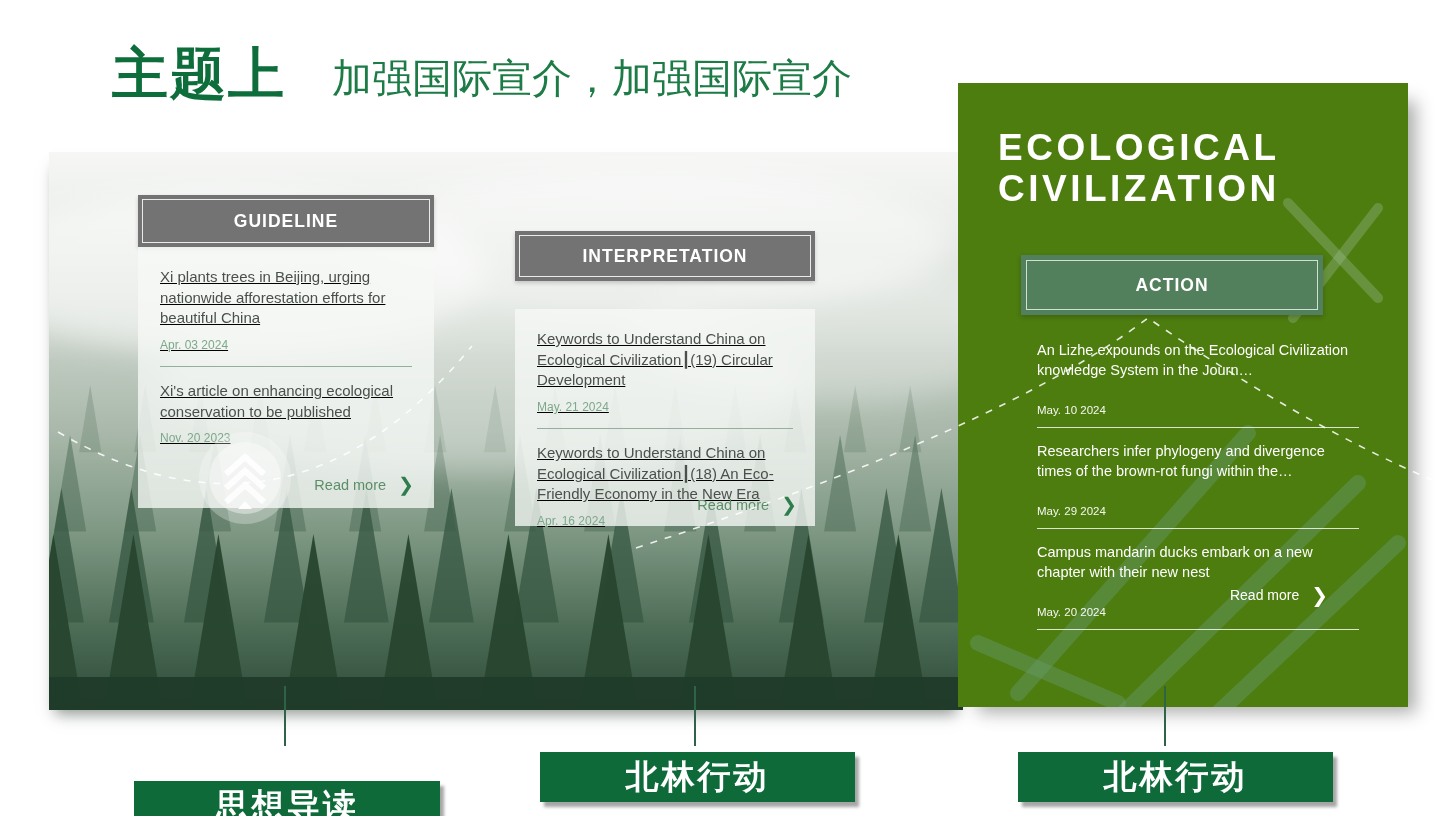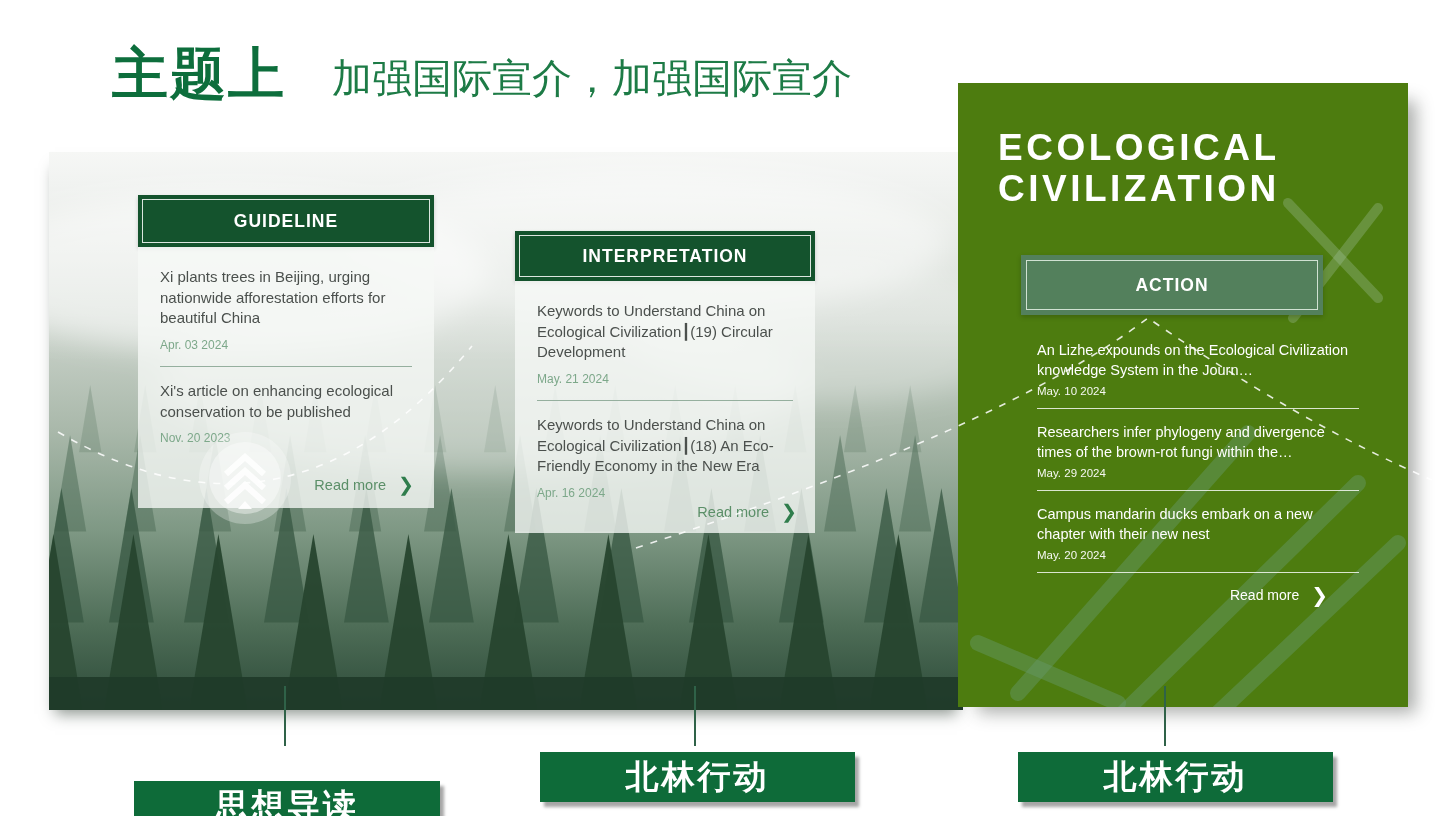--- a/index.html
+++ b/index.html
@@ -14,59 +14,59 @@
   
   .photo{position:absolute;left:49px;top:152px;width:914px;height:558px;z-index:1;
          box-shadow:0 10px 14px -6px rgba(45,60,50,.55);}
   .photo svg{display:block;}
 
   
   .arcs{position:absolute;left:0;top:0;width:1456px;height:816px;z-index:5;pointer-events:none;}
 
   
   .card{position:absolute;z-index:3;}
-  .card-header{position:relative;background:#14532d;box-shadow:0 2px 4px rgba(0,0,0,.18);}
+  .card-header{position:relative;background:#737373;box-shadow:0 2px 4px rgba(0,0,0,.18);}
   .card-header .inner{position:absolute;inset:4px;border:1.5px solid rgba(255,255,255,.85);
          display:flex;align-items:center;justify-content:center;
          color:#fff;font-weight:700;font-size:17.5px;letter-spacing:1px;}
-  .card-body{position:relative;background:rgba(246,249,246,.78);padding:20px 22px 14px 22px;box-sizing:border-box;}
+  .card-body{position:relative;background:rgba(246,249,246,.78);padding:20px 22px 14px 22px;box-sizing:border-box;text-decoration:underline;}
   .news-title{font-size:15px;line-height:1.38;color:#4b504d;}
   .news-date{font-size:12px;color:#7da88a;margin-top:9px;}
   .divider{border:none;border-top:1px solid #95af9e;margin:14px 0;}
   .read-more{position:absolute;display:flex;align-items:center;gap:12px;cursor:pointer;}
   .read-more .rm-label{font-size:14.5px;color:#5b8f68;}
   .read-more .rm-chev{font-size:19px;font-weight:700;color:#2f7d4c;line-height:1;}
 
   .card-guideline{left:138px;top:195px;width:296px;}
   .card-guideline .card-header{height:52px;}
   .card-guideline .card-body{height:261px;}
   .card-guideline .read-more{right:20px;bottom:14px;}
 
   .card-interpretation{left:515px;top:231px;width:300px;}
   .card-interpretation .card-header{height:50px;}
-  .card-interpretation .card-body{height:252px;}
+  .card-interpretation .card-body{height:217px;margin-top:28px;}
   .card-interpretation .read-more{right:18px;bottom:12px;}
 
   
   .badge{position:absolute;left:198px;top:431px;width:94px;height:94px;z-index:6;}
 
   
   .panel{position:absolute;left:958px;top:83px;width:450px;height:624px;background:#4d7c0f;z-index:2;
          box-shadow:14px 12px 16px -6px rgba(40,45,40,.38);}
   .panel-deco{position:absolute;left:0;top:0;z-index:0;}
   .panel-title{position:absolute;left:40px;top:44px;z-index:1;color:#ffffff;
          font-size:37px;font-weight:700;letter-spacing:3.5px;line-height:1.12;}
   .action-header{position:absolute;left:63px;top:172px;width:302px;height:60px;background:#53805c;z-index:1;
          box-shadow:0 2px 5px rgba(0,0,0,.2);}
   .action-header .inner{position:absolute;inset:5px;border:1.5px solid rgba(230,242,230,.85);
          display:flex;align-items:center;justify-content:center;
          color:#fff;font-weight:700;font-size:17.5px;letter-spacing:1px;}
   .action-list{position:absolute;left:79px;top:258px;width:322px;z-index:1;}
   .action-list .news-title{color:#ffffff;font-size:14.5px;line-height:1.35;}
-  .action-list .news-date{color:rgba(255,255,255,.95);font-size:11.5px;margin-top:5px;}
+  .action-list .news-date{color:rgba(255,255,255,.95);font-size:11.5px;margin-top:24px;}
   .action-list .divider{border-top:1px solid rgba(255,255,255,.8);margin:11px 0 14px 0;}
   .panel-readmore{position:absolute;right:80px;top:502px;z-index:1;display:flex;align-items:center;gap:12px;cursor:pointer;}
   .panel-readmore .rm-label{font-size:14px;color:#fff;}
   .panel-readmore .rm-chev{font-size:20px;font-weight:700;color:#fff;line-height:1;}
 
   
   .connector{position:absolute;width:2px;height:60px;top:686px;background:#2f6248;z-index:6;}
   .c1{left:284px;} .c2{left:694px;} .c3{left:1164px;}
   .footer-label{position:absolute;top:752px;height:50px;background:#0e6b39;z-index:6;
          display:flex;align-items:center;justify-content:center;

